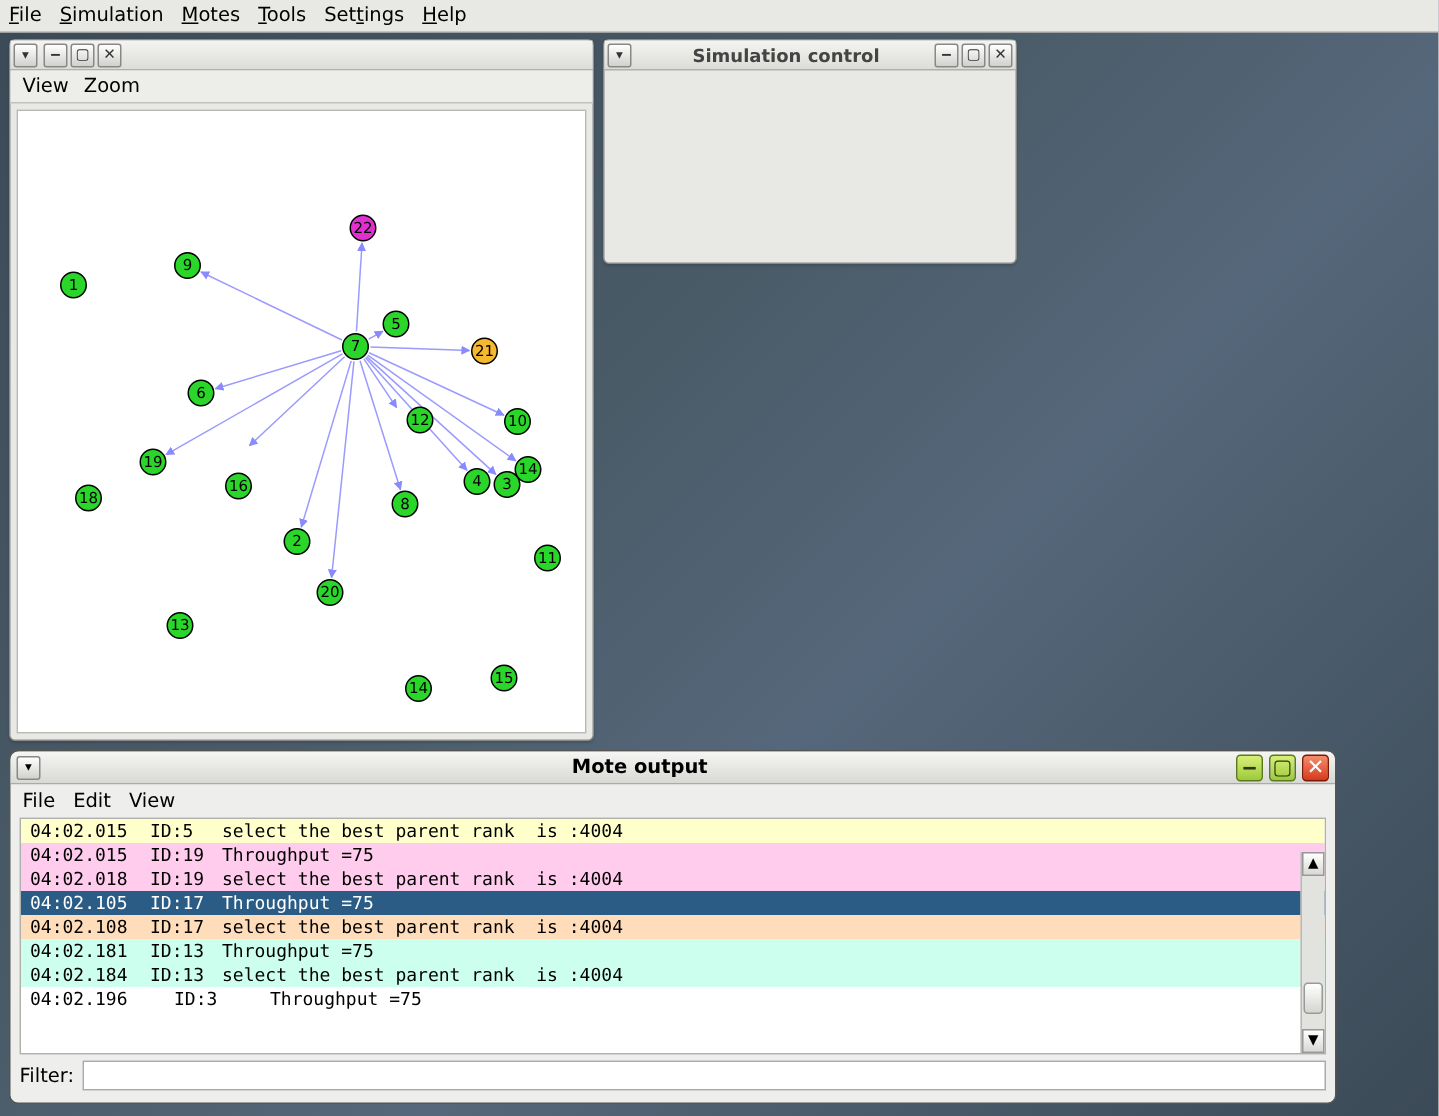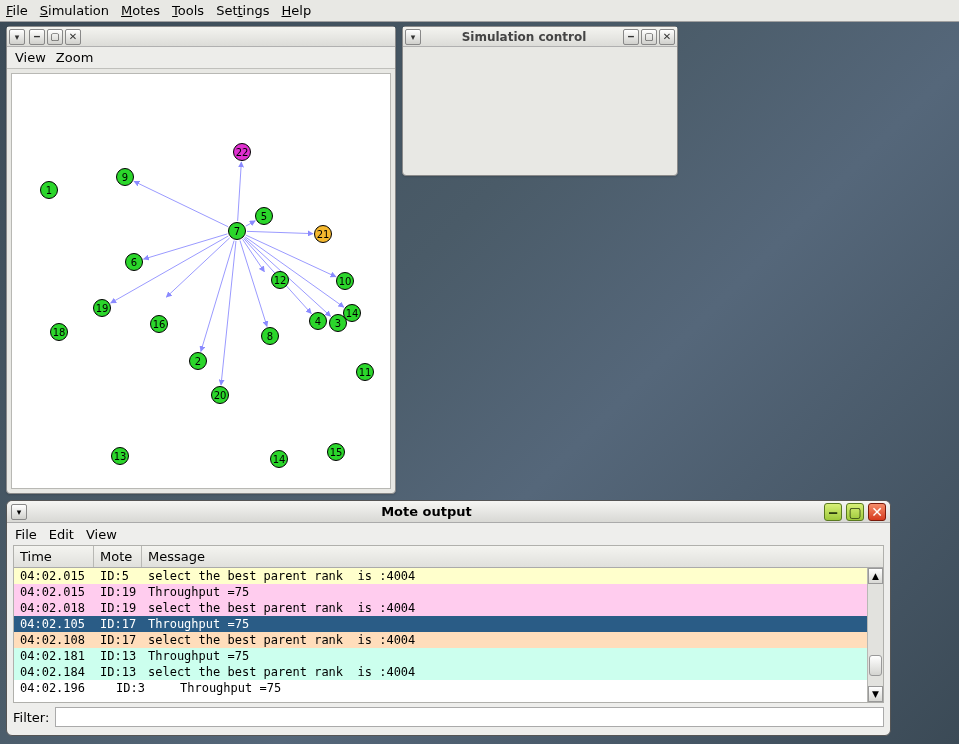--- a/index.html
+++ b/index.html
@@ -262,21 +262,21 @@
         <div class="node" style="left: 326px; top: 249px;">3</div>
         <div class="node" style="left: 306px; top: 247px;">4</div>
         <div class="node" style="left: 252px; top: 142px;">5</div>
         <div class="node" style="left: 122px; top: 188px;">6</div>
         <div class="node" style="left: 225px; top: 157px;">7</div>
         <div class="node" style="left: 258px; top: 262px;">8</div>
         <div class="node" style="left: 113px; top: 103px;">9</div>
         <div class="node" style="left: 333px; top: 207px;">10</div>
         <div class="node" style="left: 353px; top: 298px;">11</div>
         <div class="node" style="left: 268px; top: 206px;">12</div>
-        <div class="node" style="left: 108px; top: 343px; margin-top: 39px;">13</div>
+        <div class="node" style="left: 108px; top: 343px;">13</div>
         <div class="node" style="left: 340px; top: 239px;">14</div>
         <div class="node" style="left: 324px; top: 378px;">15</div>
         <div class="node" style="left: 147px; top: 230px; margin-top: 20px;">16</div>
         <div class="node" style="left: 267px; top: 385px;">14</div>
         <div class="node" style="left: 47px; top: 258px;">18</div>
         <div class="node" style="left: 90px; top: 234px;">19</div>
         <div class="node" style="left: 208px; top: 321px;">20</div>
         <div class="node orange" style="left: 311px; top: 160px;">21</div>
         <div class="node pink" style="left: 230px; top: 78px;">22</div>
       </div>
@@ -303,25 +303,20 @@
     <div class="xbtn max">▢</div>
     <div class="xbtn close">✕</div>
   </div>
   <div class="ext-menu">
     <span>File</span>
     <span>Edit</span>
     <span>View</span>
   </div>
 
   <div class="mote-table-wrap" style="height:158px;">
-    <div class="mote-head">
-      <div class="col-time">Time</div>
-      <div class="col-mote">Mote</div>
-      <div class="col-msg">Message</div>
-    </div>
     <div class="mote-rows" id="mote-rows">
         <div class="mrow" style="background: rgb(255, 255, 204);">
           <div class="col-time">04:02.015</div>
           <div class="col-mote">ID:5</div>
           <div class="col-msg">select the best parent rank  is :4004</div>
         </div>
         <div class="mrow" style="background: rgb(255, 204, 238);">
           <div class="col-time">04:02.015</div>
           <div class="col-mote">ID:19</div>
           <div class="col-msg">Throughput =75</div>

